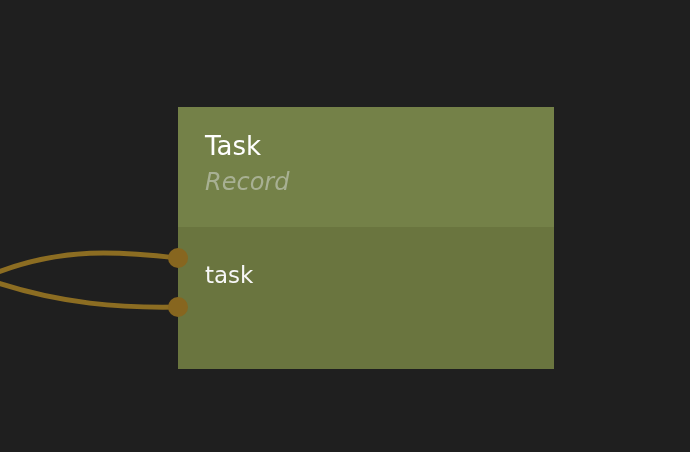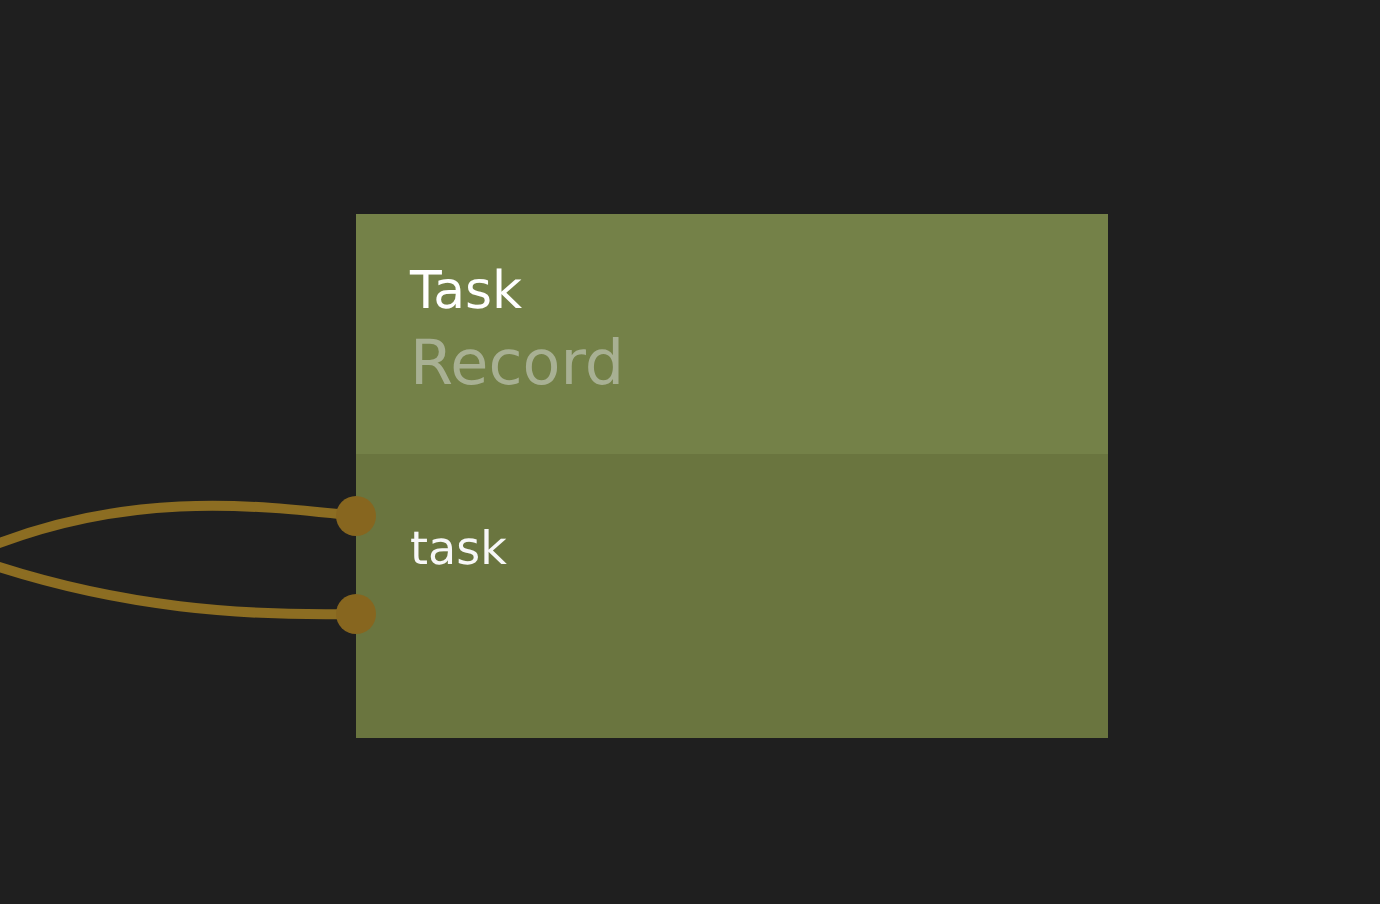--- a/index.html
+++ b/index.html
@@ -30,24 +30,25 @@
     padding: 21px 0 0 27px;
     background-color: #748148;
   }
   .node-title {
     font-size: 26px;
     line-height: 36px;
     font-weight: 400;
     color: #ffffff;
   }
   .node-subtitle {
-    font-size: 31px;
+    font-size: 24px;
     line-height: 37px;
     font-weight: 400;
     color: #a8b093;
+    font-style: italic;
   }
   .node-body {
     height: 142px;
     box-sizing: border-box;
     padding: 34px 0 0 27px;
     background-color: #6a753f;
   }
   .port-row {
     height: 28px;
     margin-bottom: 21px;

